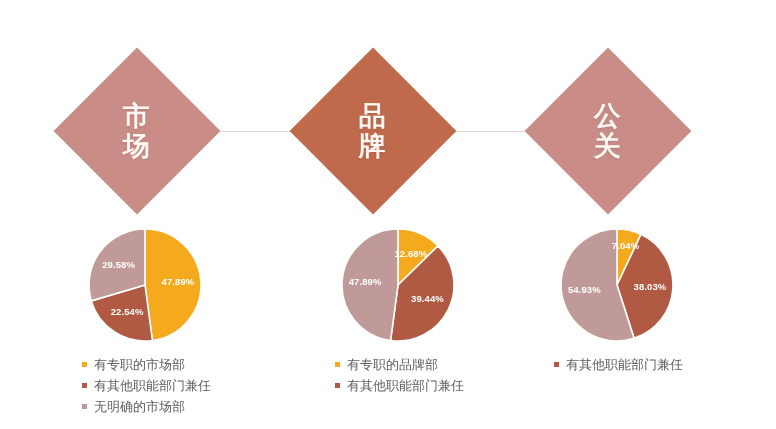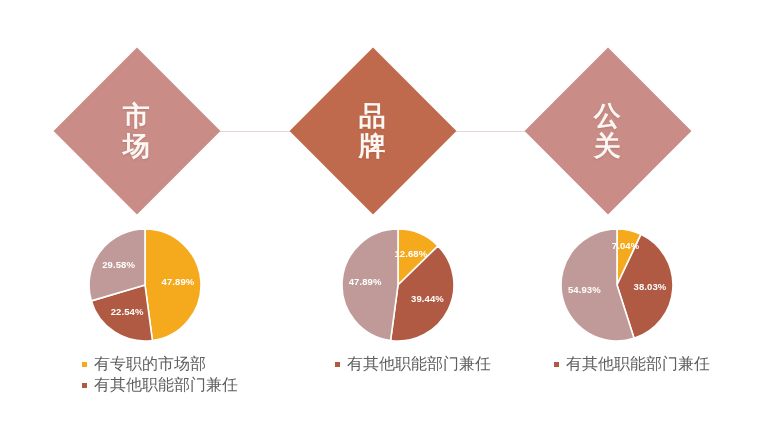--- a/index.html
+++ b/index.html
@@ -71,21 +71,21 @@
   .legend-row{
     display:flex;align-items:center;
     height:21px;
   }
   .swatch{
     width:5px;height:5px;
     margin-right:7px;
     flex:0 0 auto;
   }
   .legend-label{
-    font-size:16px;
+    font-size:13px;
     color:#5e5e5e;
     font-family:"DejaVu Sans","Liberation Sans",sans-serif;
     white-space:nowrap;
   }
 </style>
 </head>
 <body>
 
 <div id="stage">
 
@@ -118,35 +118,43 @@
       </div>
     <div class="legend">
         <div class="legend-row">
           <span class="swatch" style="background: rgb(245, 169, 29);"></span>
           <span class="legend-label">有专职的市场部</span>
         </div>
         <div class="legend-row">
           <span class="swatch" style="background: rgb(176, 90, 67);"></span>
           <span class="legend-label">有其他职能部门兼任</span>
         </div>
+        <div class="legend-row">
+          <span class="swatch" style="background: rgb(192, 154, 152);"></span>
+          <span class="legend-label">无明确的市场部</span>
+        </div>
       </div>
   </div>
 
   <div class="panel" id="p1">
     <div class="pie-wrap">
         <svg width="114" height="114" viewBox="0 0 114 114">
           <path d="M 57 57 L 57.00 1.00 A 56 56 0 0 1 97.04 17.85 Z" fill="#F5A91D" stroke="#ffffff" stroke-width="1.6" stroke-linejoin="round"></path>
           <path d="M 57 57 L 97.04 17.85 A 56 56 0 0 1 49.58 112.51 Z" fill="#B05A43" stroke="#ffffff" stroke-width="1.6" stroke-linejoin="round"></path>
           <path d="M 57 57 L 49.58 112.51 A 56 56 0 0 1 57.00 1.00 Z" fill="#C09A98" stroke="#ffffff" stroke-width="1.6" stroke-linejoin="round"></path>
           <text x="69.80" y="26.58" class="pct">12.68%</text>
           <text x="86.50" y="71.79" class="pct">39.44%</text>
           <text x="24.07" y="54.81" class="pct">47.89%</text>
         </svg>
       </div>
     <div class="legend">
+        <div class="legend-row">
+          <span class="swatch" style="background: rgb(245, 169, 29);"></span>
+          <span class="legend-label">有专职的品牌部</span>
+        </div>
         <div class="legend-row">
           <span class="swatch" style="background: rgb(176, 90, 67);"></span>
           <span class="legend-label">有其他职能部门兼任</span>
         </div>
       </div>
   </div>
 
   <div class="panel" id="p2">
     <div class="pie-wrap">
         <svg width="114" height="114" viewBox="0 0 114 114">

